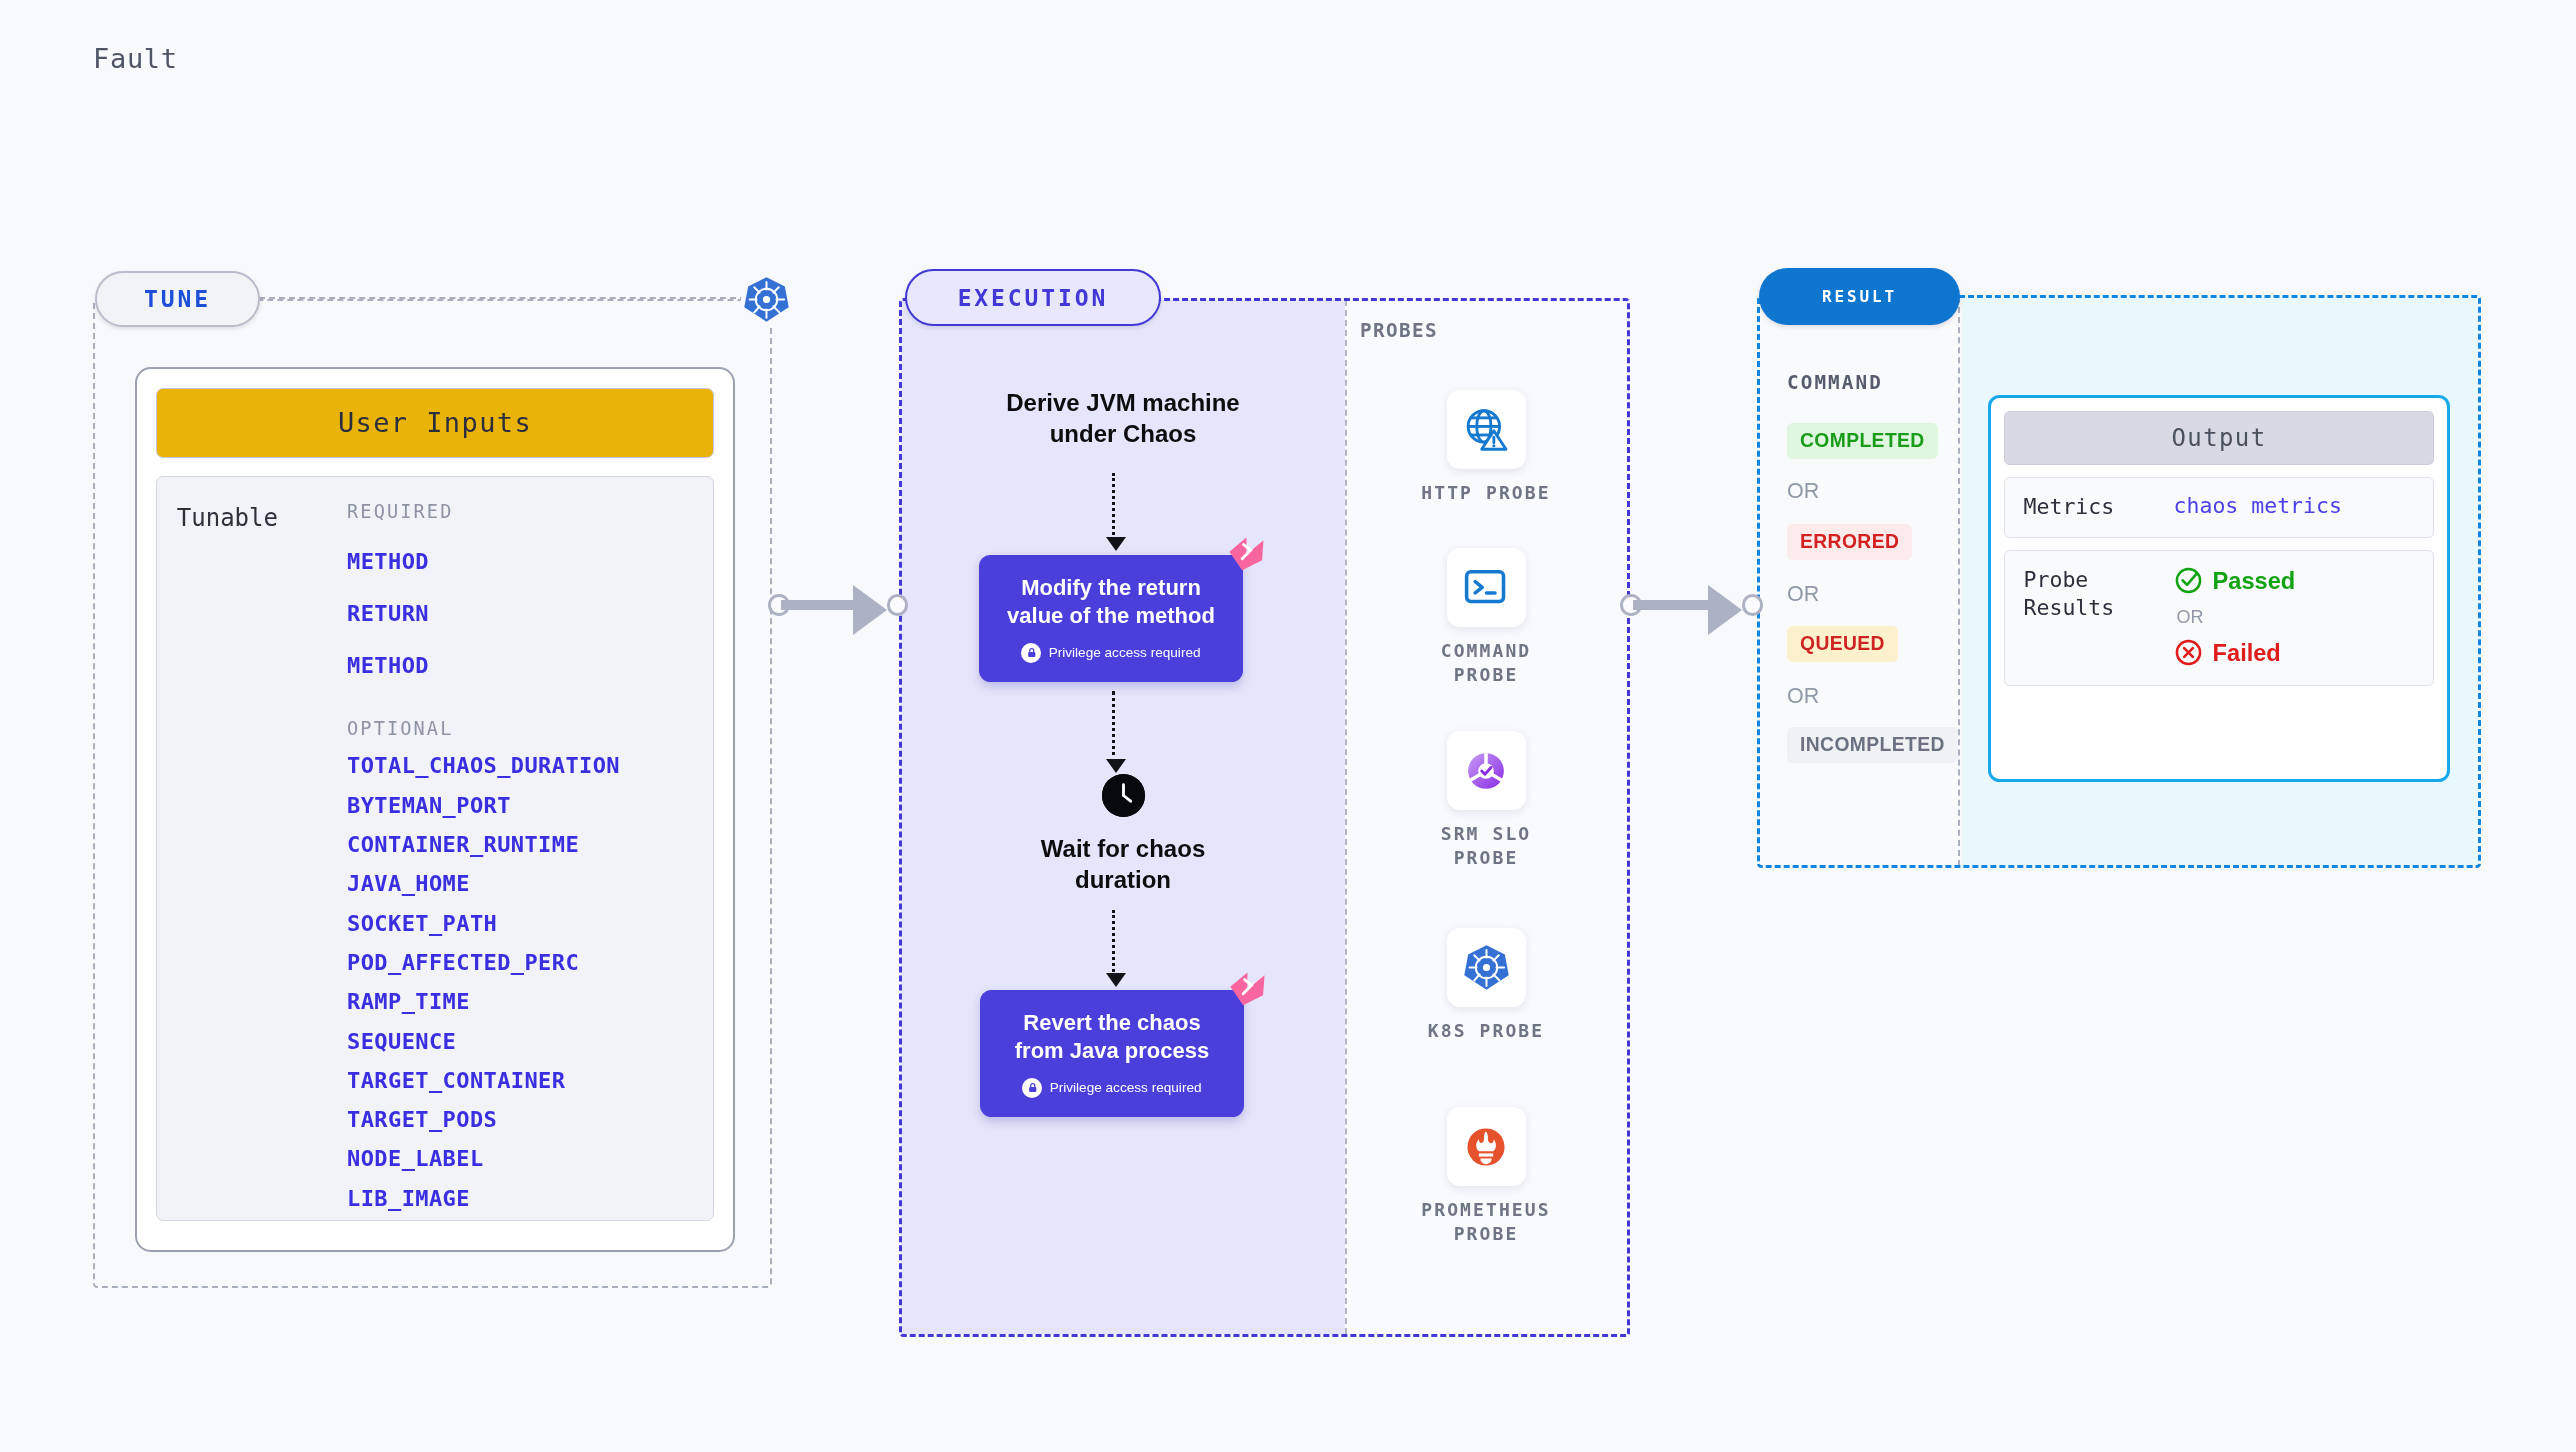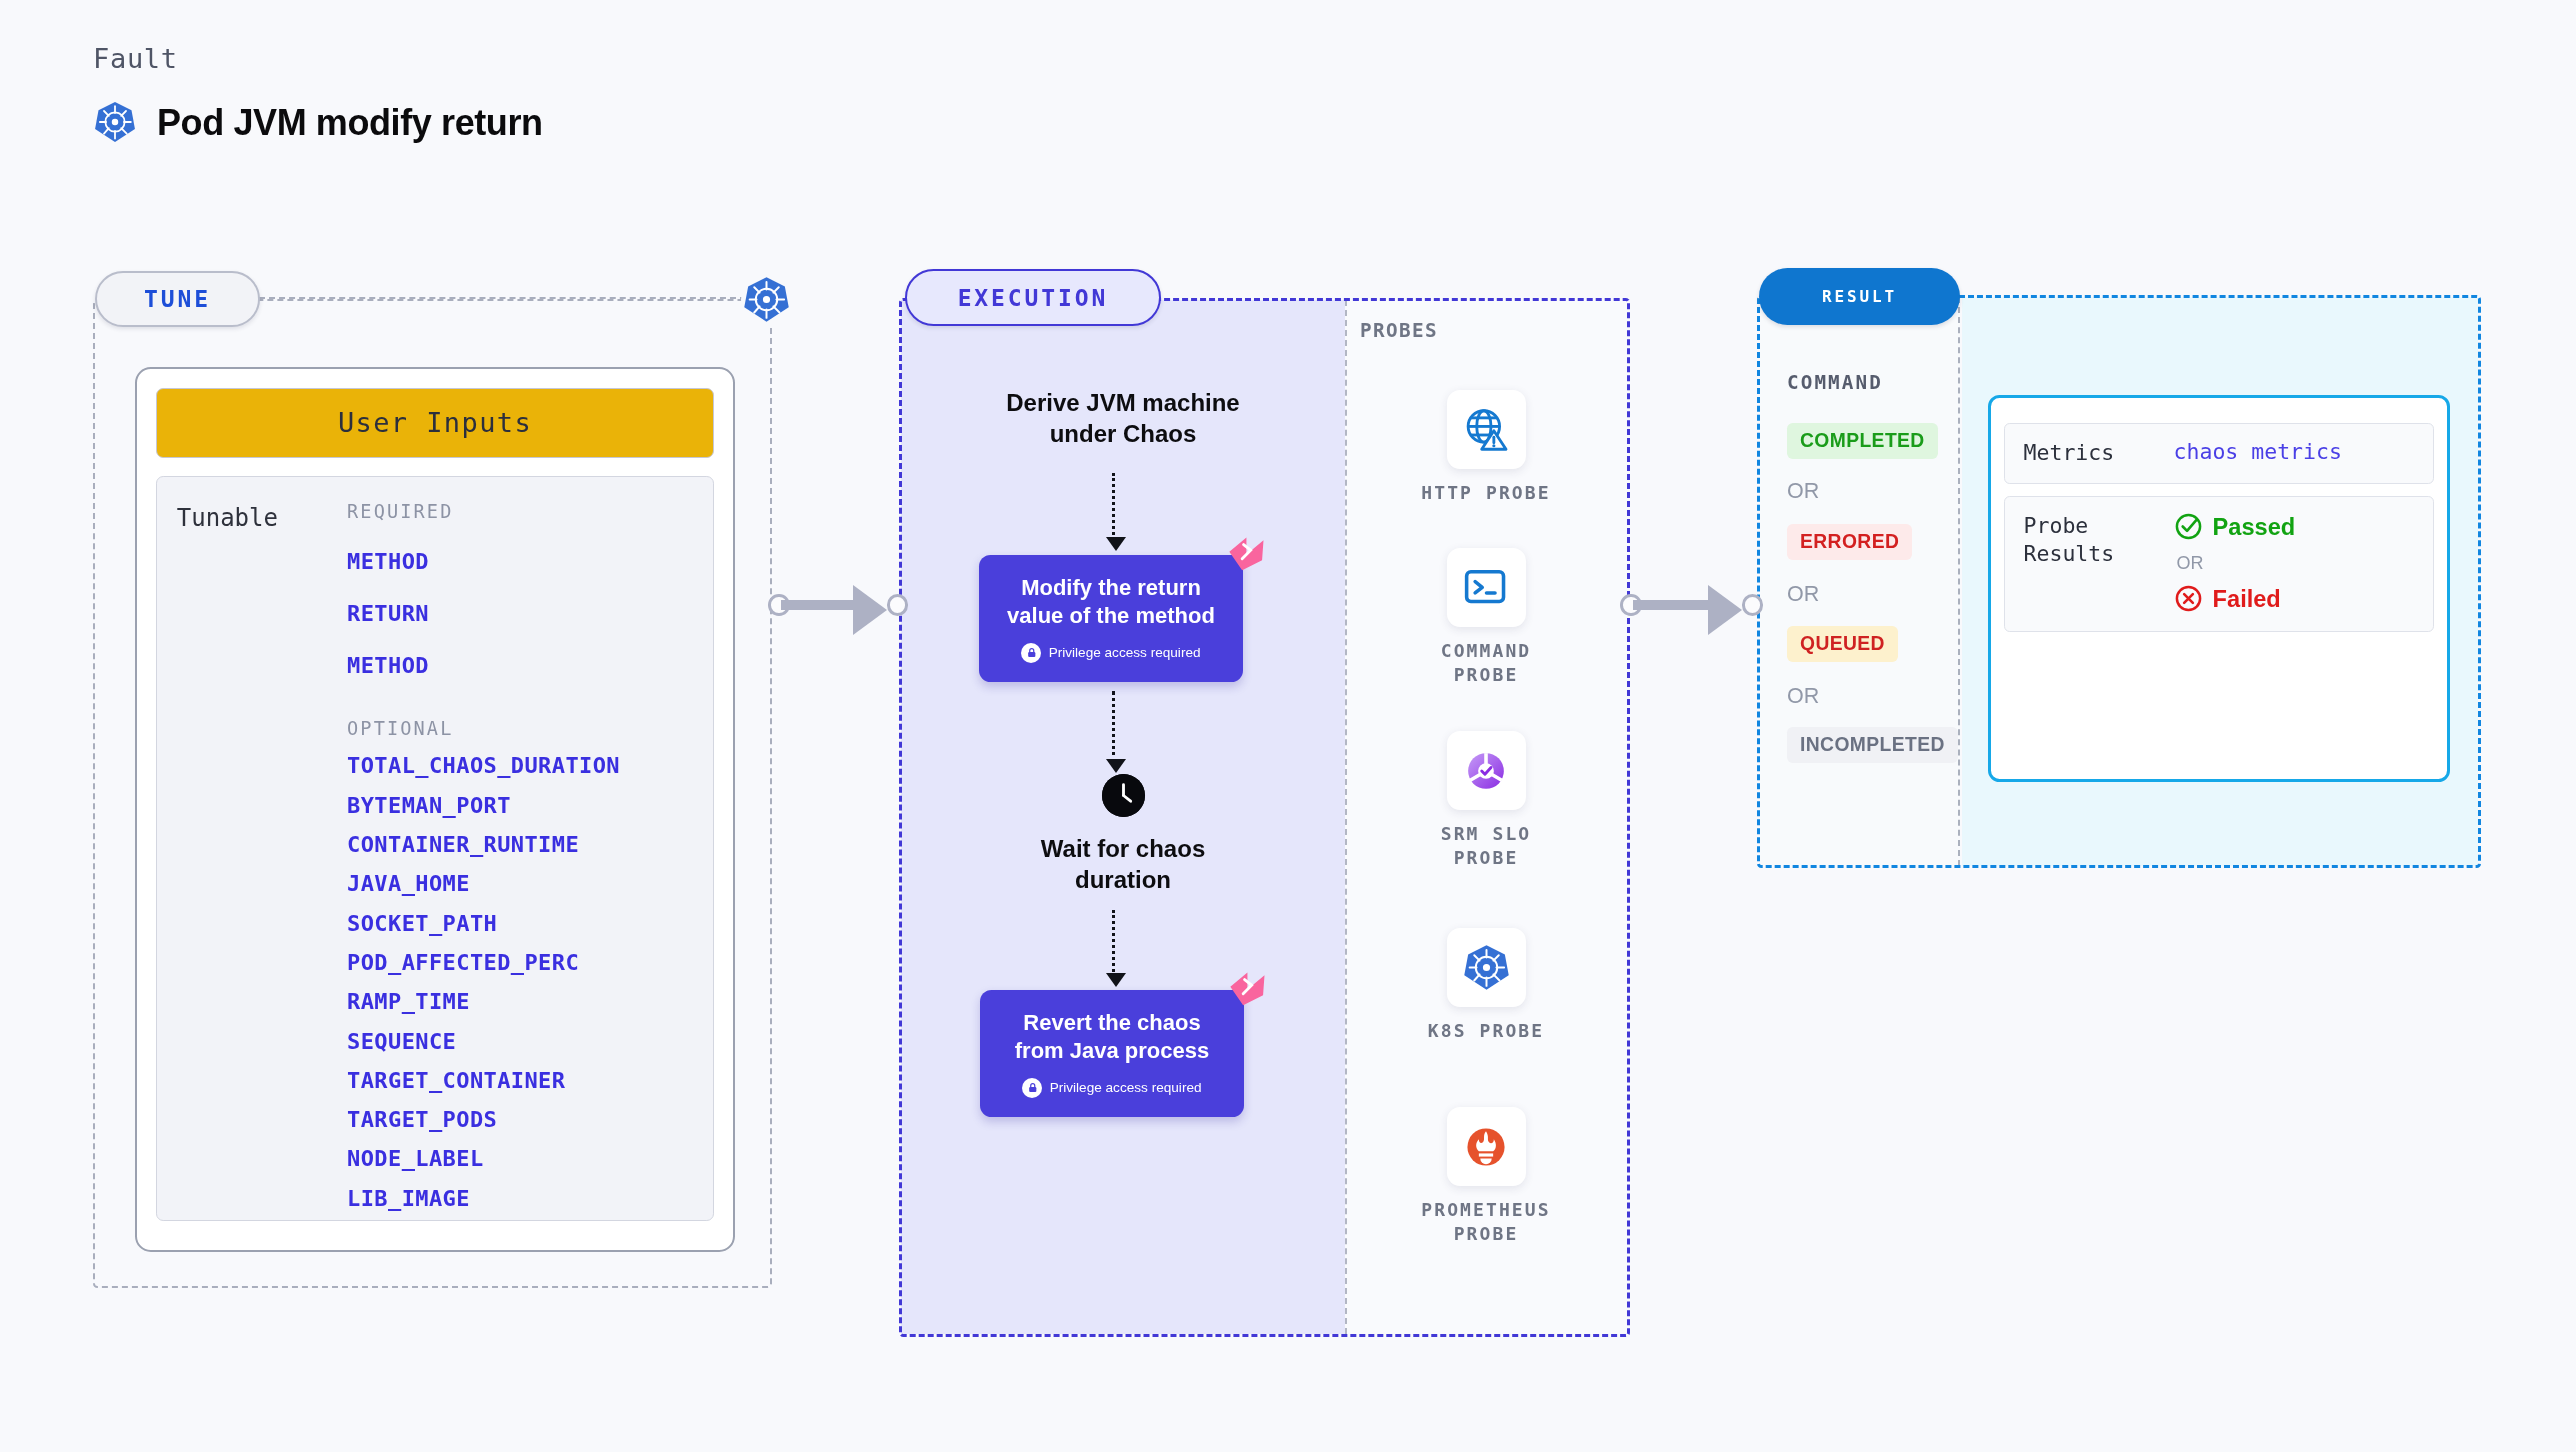--- a/index.html
+++ b/index.html
@@ -233,40 +233,20 @@
   .pr-line { display: flex; align-items: center; gap: 10px; }
   .pr-passed { font-size: 23.6px; font-weight: bold; color: #12a312; }
   .pr-failed { font-size: 23.6px; font-weight: bold; color: #e01b1b; }
   .pr-or { font-size: 18px; color: #9198a8; margin: 10px 0 10px 2.9px; }
 </style>
 </head>
 <body>
 
 <div id="header">
   <div id="fault-label">Fault</div>
-  <div id="title-row">
-    <span>
-      <svg width="44" height="44" viewBox="0 0 64 64">
-        <path d="M32 3 L56 15 L61 42 L32 61 L3 42 L8 15 Z" fill="#3570d4"></path>
-        <g stroke="#ffffff" stroke-width="2.6" fill="none" stroke-linecap="round">
-          <circle cx="32" cy="32" r="14"></circle>
-          <circle cx="32" cy="32" r="3.4" fill="#ffffff"></circle>
-          <line x1="32" y1="9" x2="32" y2="19"></line>
-          <line x1="32" y1="45" x2="32" y2="56"></line>
-          <line x1="10" y1="32" x2="19" y2="32"></line>
-          <line x1="45" y1="32" x2="55" y2="32"></line>
-          <line x1="16" y1="16" x2="23" y2="23"></line>
-          <line x1="41" y1="41" x2="49" y2="49"></line>
-          <line x1="48" y1="16" x2="41" y2="23"></line>
-          <line x1="23" y1="41" x2="16" y2="49"></line>
-        </g>
-      </svg>
-    </span>
-    <span id="title-text">Pod JVM modify return</span>
-  </div>
 </div>
 
 <div id="tune-dash-line"></div>
 <div id="tune-panel"></div>
 <div class="pill" id="tune-pill">TUNE</div>
 
 <div id="k8s-badge">
   <svg width="49" height="49" viewBox="0 0 64 64">
     <path d="M32 3 L56 15 L61 42 L32 61 L3 42 L8 15 Z" fill="#3570d4"></path>
     <g stroke="#ffffff" stroke-width="2.6" fill="none" stroke-linecap="round">
@@ -489,20 +469,23 @@
 
 <div class="status-badge" style="left:1787px; top:423px; background:#dff6df; color:#1a9c1a;">COMPLETED</div>
 <div class="or-text" style="left:1787px; top:479px;">OR</div>
 <div class="status-badge" style="left:1787px; top:524px; background:#fdeaea; color:#d32020;">ERRORED</div>
 <div class="or-text" style="left:1787px; top:582px;">OR</div>
 <div class="status-badge" style="left:1787px; top:626px; background:#fdf1cd; color:#cf2222;">QUEUED</div>
 <div class="or-text" style="left:1787px; top:684px;">OR</div>
 <div class="status-badge" style="left:1787px; top:727px; background:#f0f1f5; color:#6a7182;">INCOMPLETED</div>
 
 <div id="output-card">
+  <div id="output-head">
+    <span class="t">Output</span>
+  </div>
   <div class="out-row">
     <span class="out-key">Metrics</span>
     <span class="out-val-metrics">chaos metrics</span>
   </div>
   <div class="out-row" style="align-items:flex-start;">
     <span class="out-key" style="white-space:pre-line;">Probe
 Results</span>
     <span>
       <span class="pr-line">
         <span>

